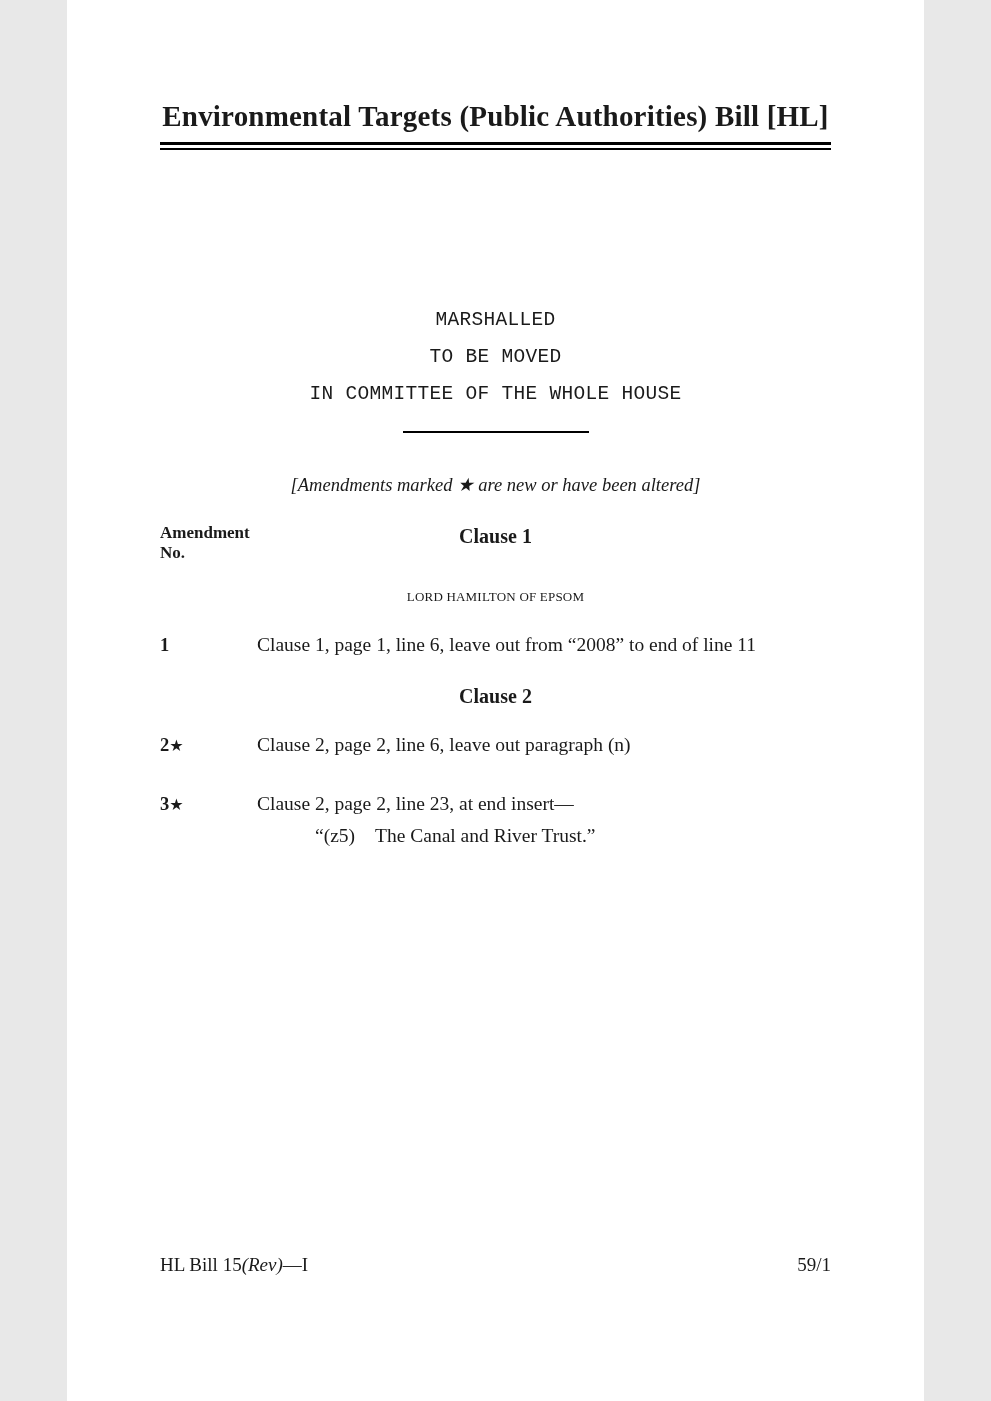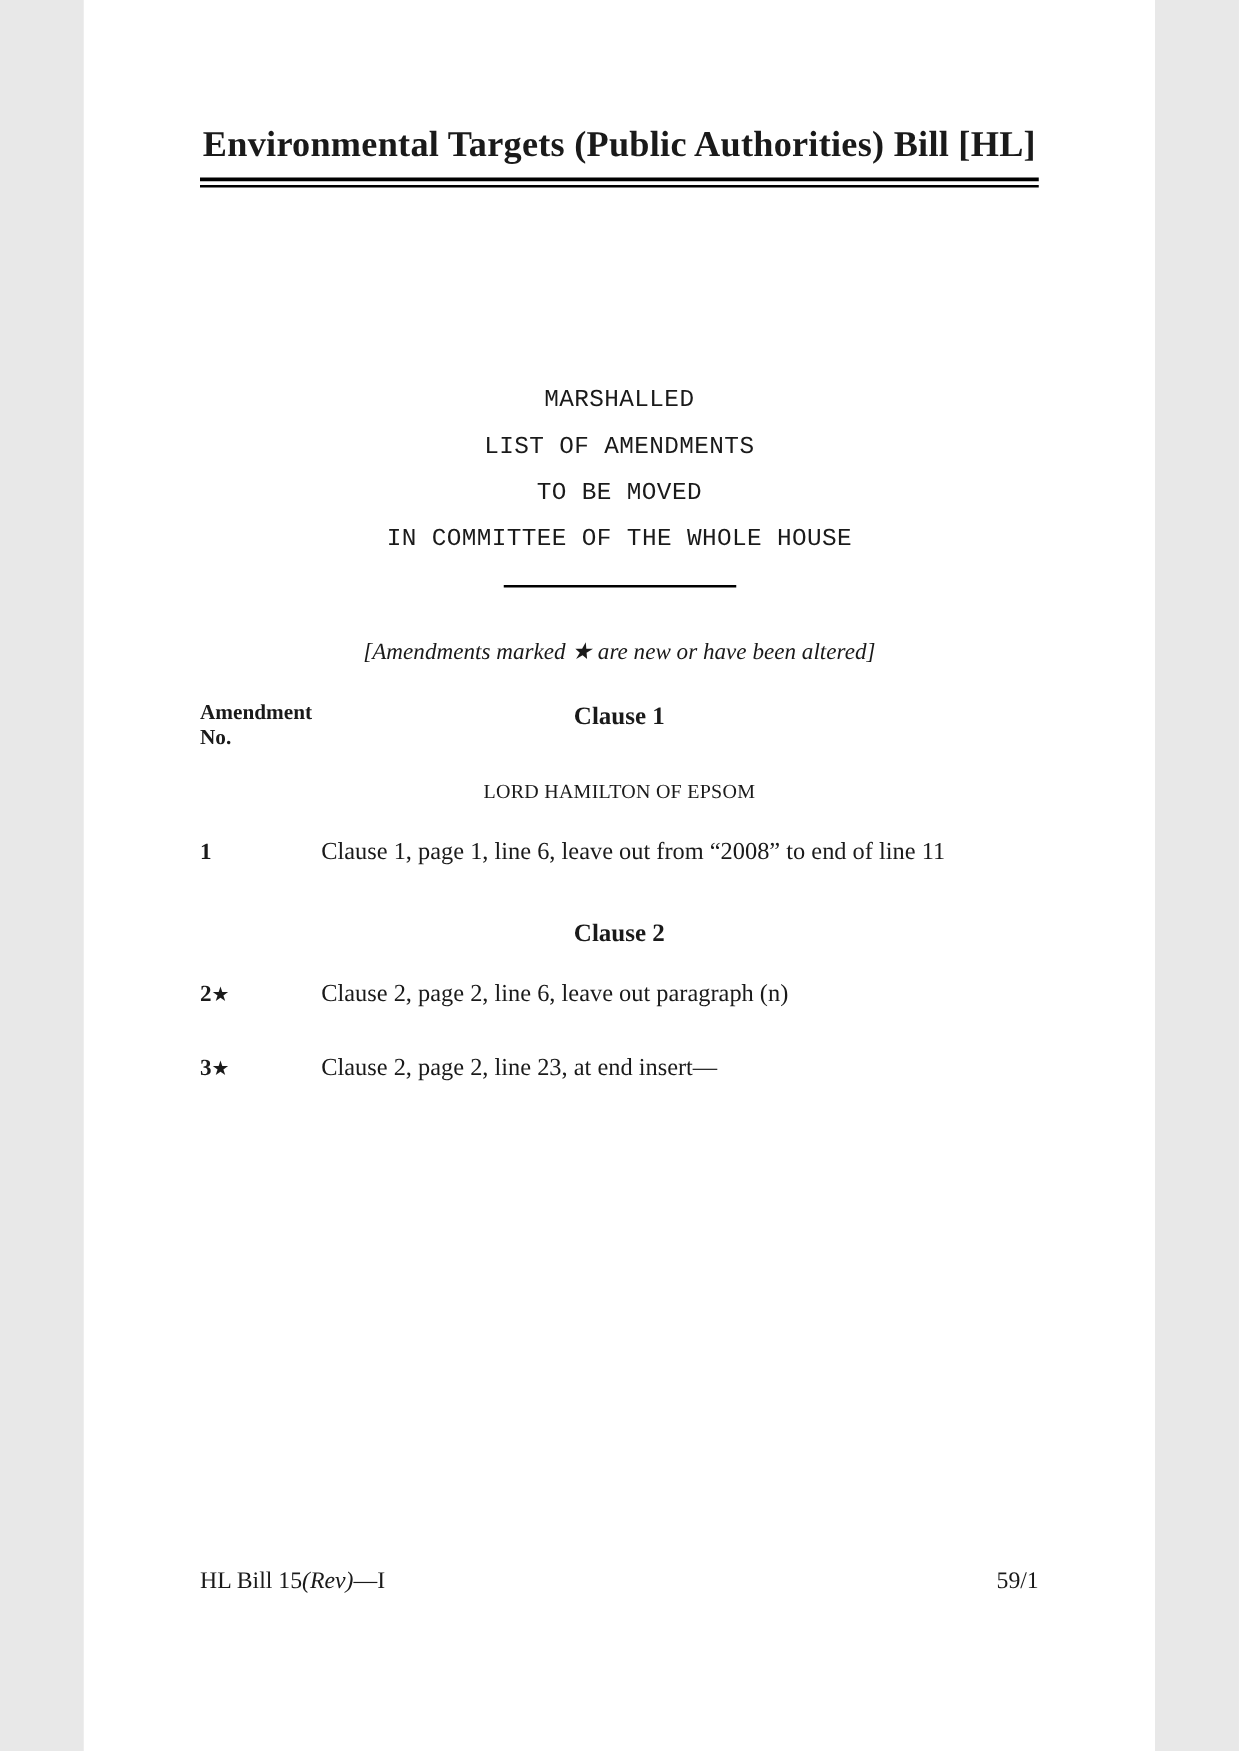--- a/index.html
+++ b/index.html
@@ -68,39 +68,39 @@
   .clause-heading {
     font-weight: bold;
     font-size: 20px;
     line-height: 26px;
     text-align: center;
   }
   .hdr-row .clause-heading { grid-row: 1; grid-column: 1 / -1; align-self: start; }
 
   .peer {
     text-align: center;
-    font-size: 16px;
+    font-size: 13px;
     line-height: 24px;
     letter-spacing: 0.2px;
   }
 
   .amend-row {
     display: grid;
     grid-template-columns: 97px 1fr;
     font-size: 19.5px;
     line-height: 32px;
   }
   .amend-num { font-weight: bold; font-size: 18.5px; line-height: 32px; }
   .amend-num .star { font-weight: normal; font-size: 16px; }
   .sub-line { margin-left: 58px; }
   .sub-text { margin-left: 20px; }
 
   .mt20 { margin-top: 20px; }
   .mt22 { margin-top: 22px; }
-  .mt24 { margin-top: 35px; }
+  .mt24 { margin-top: 21px; }
   .mt26 { margin-top: 26px; }
 
   .footer {
     position: absolute;
     top: 1252px;
     left: 93px;
     right: 93px;
     display: flex;
     justify-content: space-between;
     font-size: 19px;
@@ -112,21 +112,20 @@
 <body>
 
 <div class="page">
   <div class="content">
 
     <h1 class="doc-title">Environmental Targets (Public Authorities) Bill [HL]</h1>
     <div class="title-rule"></div>
 
     <div class="subtitle">
       <div>MARSHALLED</div>
-      <div>LIST OF AMENDMENTS</div>
       <div>TO BE MOVED</div>
       <div>IN COMMITTEE OF THE WHOLE HOUSE</div>
     </div>
 
     <div class="short-rule"></div>
 
     <div class="note">[Amendments marked ★ are new or have been altered]</div>
 
     <div class="hdr-row">
       <div class="amend-no-label">
@@ -149,20 +148,23 @@
     <div class="amend-row mt20">
       <div class="amend-num"><span>2</span><span class="star">★</span></div>
       <div class="amend-text">Clause 2, page 2, line 6, leave out paragraph (n)</div>
     </div>
 
 
     <div class="amend-row mt26">
       <div class="amend-num"><span>3</span><span class="star">★</span></div>
       <div>
         <div class="amend-text">Clause 2, page 2, line 23, at end insert—</div>
+        <div class="sub-line">
+          <span>“(z5)</span><span class="sub-text">The Canal and River Trust.”</span>
+        </div>
       </div>
     </div>
 
   </div>
 
   <div class="footer">
     <div class="footer-left">
       <span>HL Bill 15</span><span class="italic">(Rev)</span><span>—I</span>
     </div>
     <div class="footer-right">59/1</div>

